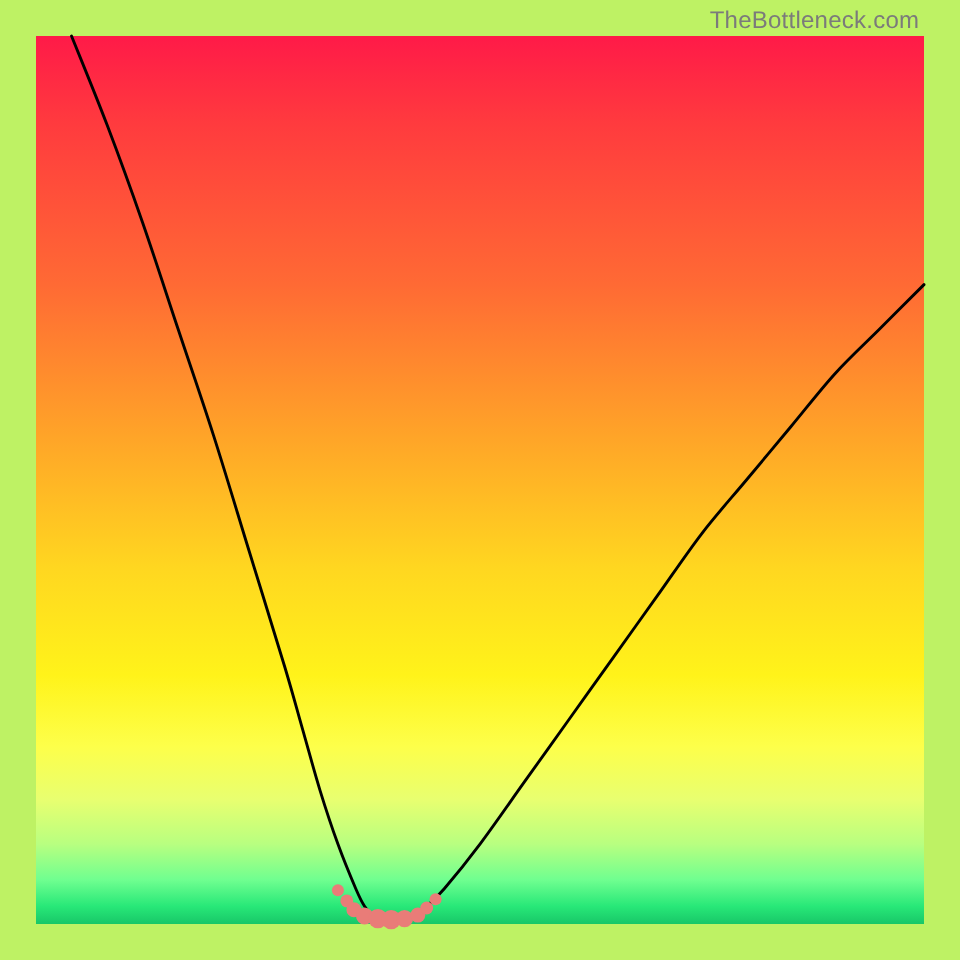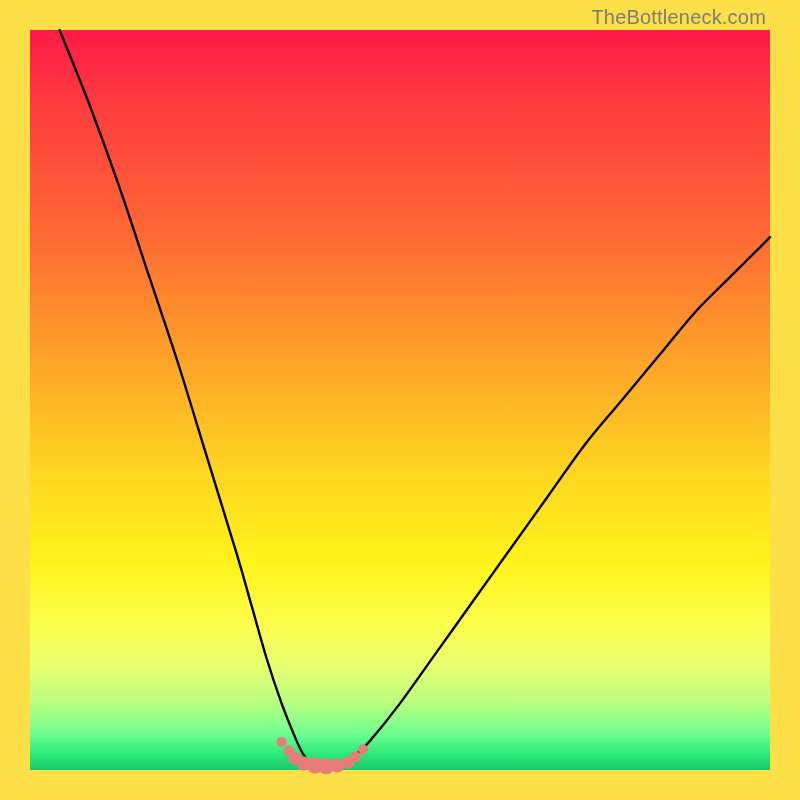--- a/index.html
+++ b/index.html
@@ -8,21 +8,21 @@
     width: 800px;
     height: 800px;
     overflow: hidden;
     background: #000;
     font-family: Arial, Helvetica, sans-serif;
   }
   .frame {
     position: relative;
     width: 800px;
     height: 800px;
-    background: #fde047;
+    background: #bef264;
   }
   .plot-area {
     position: absolute;
     left: 30px;
     top: 30px;
     width: 740px;
     height: 740px;
     
     background: linear-gradient(
       to bottom,

